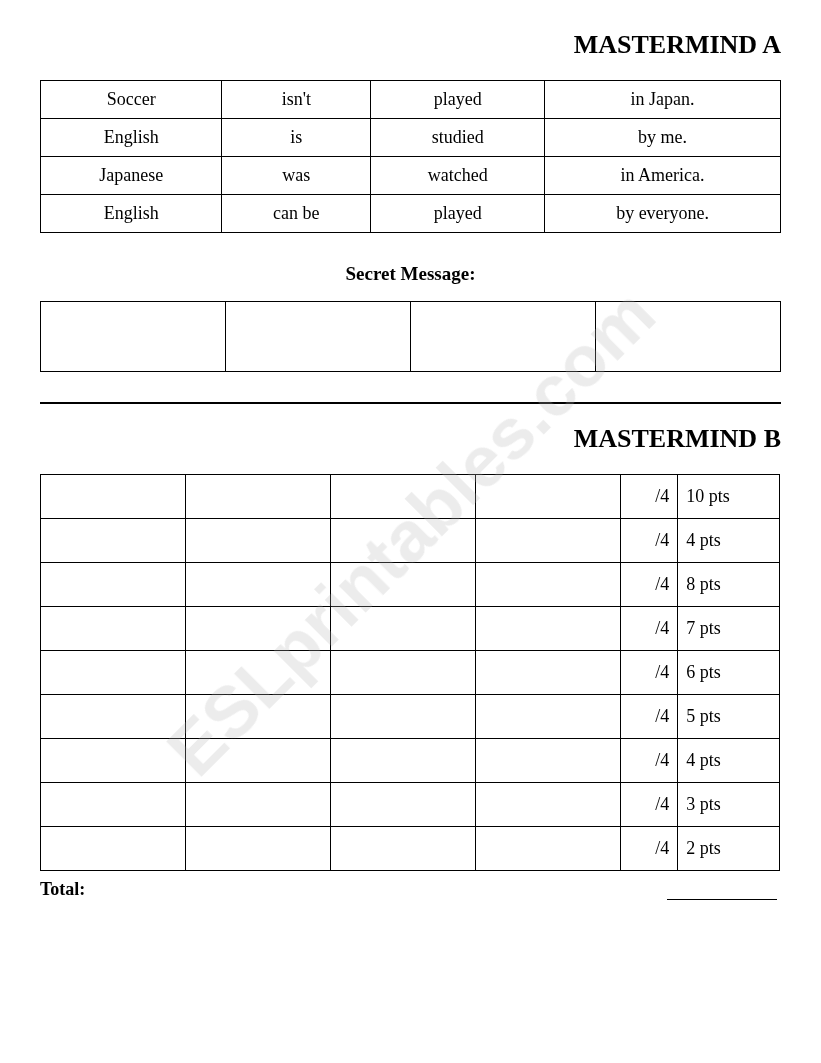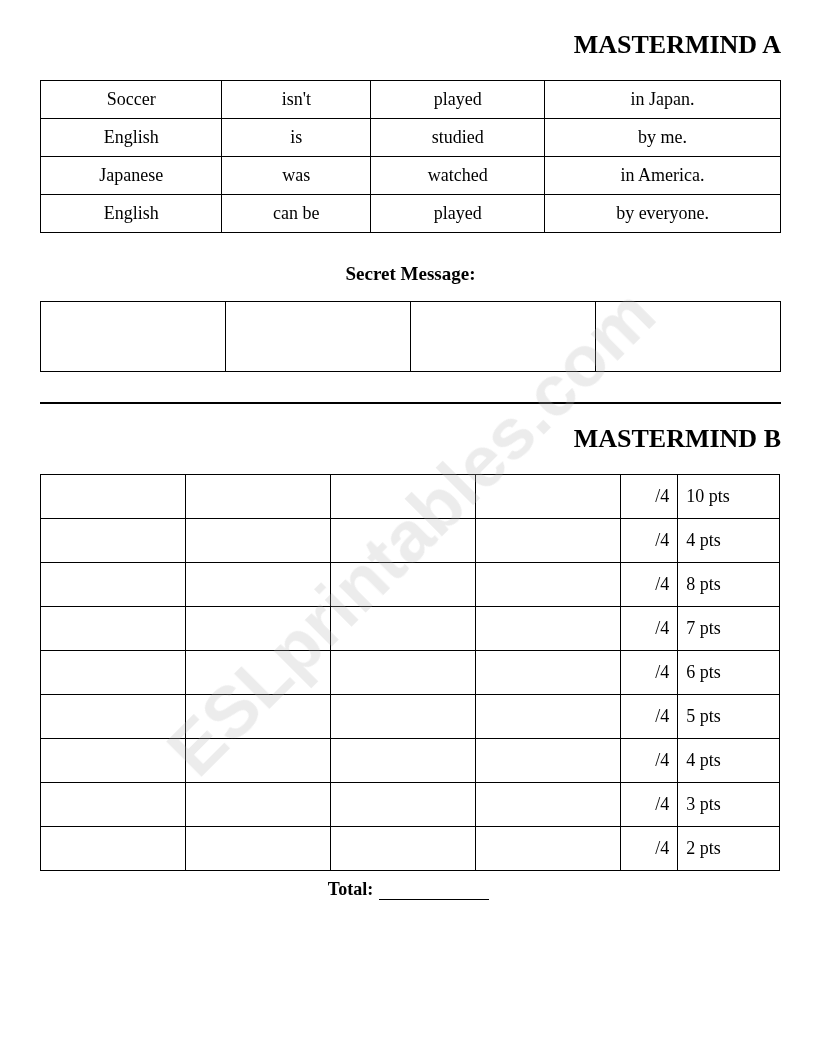--- a/index.html
+++ b/index.html
@@ -124,21 +124,21 @@
       width: 40px;
     }
 
     .pts-label {
       text-align: left;
       width: 70px;
     }
 
     .total-area {
       display: flex;
-      justify-content: center;
+      justify-content: space-between;
       margin-top: 8px;
       font-weight: bold;
       font-size: 18px;
       padding-right: 4px;
     }
 
     .total-underline {
       display: inline-block;
       border-bottom: 1.5px solid #000;
       width: 110px;

